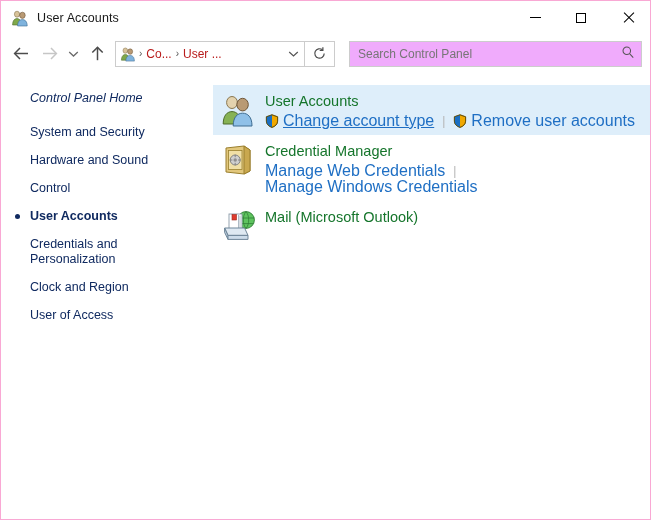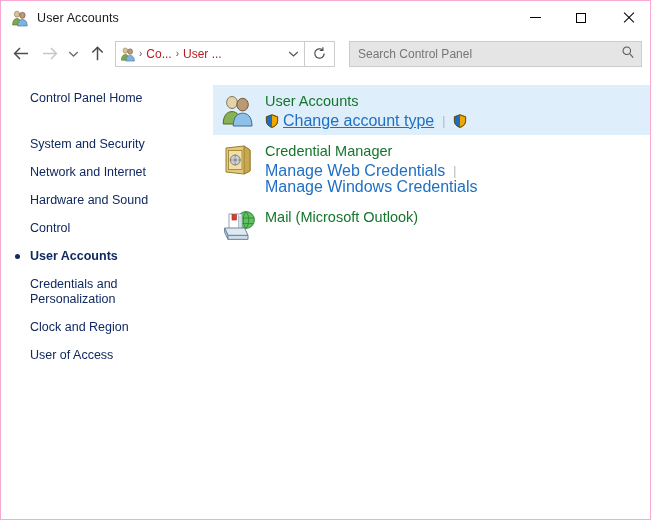--- a/index.html
+++ b/index.html
@@ -130,21 +130,21 @@
     border-left: none;
     background: #ffffff;
     display: flex; align-items: center; justify-content: center;
     flex: 0 0 auto;
     cursor: default;
   }
   .searchbox {
     flex: 1 1 auto;
     height: 26px;
     border: 1px solid #cccccc;
-    background: #e5e5e5;
+    background: #f0abfc;
     display: flex;
     align-items: center;
     margin-left: 14px;
     padding: 0 6px 0 8px;
   }
   .searchbox input {
     flex: 1 1 auto;
     border: none;
     outline: none;
     font-family: "Liberation Sans", sans-serif;
@@ -171,21 +171,21 @@
   }
   .side-item {
     position: relative;
     padding: 0 10px 0 29px;
     font-size: 12.5px;
     line-height: 15px;
     color: #102a60;
     cursor: default;
     margin-bottom: 13px;
   }
-  .side-item.gap-after { margin-bottom: 31px; }
+  .side-item.gap-after { margin-bottom: 19px; font-style: italic; }
   .side-item.current {
     font-weight: bold;
     color: #102a60;
   }
   .side-bullet {
     position: absolute;
     left: 14px;
     top: 5px;
     width: 5px;
     height: 5px;
@@ -340,23 +340,20 @@
   </div>
 
   <div class="body">
 
     <div class="sidebar">
       <div class="side-item gap-after">
         <span>Control Panel Home</span>
       </div>
       <div class="side-item">
         <span>System and Security</span>
-      </div>
-      <div class="side-item">
-        <span>Network and Internet</span>
       </div>
       <div class="side-item">
         <span>Hardware and Sound</span>
       </div>
       <div class="side-item">
         <span>Control</span>
       </div>
       <div class="side-item current">
         <span class="side-bullet"></span>
         <span>User Accounts</span>
@@ -398,20 +395,21 @@
             </span>
             <span class="link-sep">|</span>
             <span class="cat-link">
               <span class="shield">
                 <svg width="14" height="14" viewBox="0 0 14 14">
                   <path d="M7 0.8 L12.6 2.8 L12.6 7.2 C12.6 10.2 10.2 12.4 7 13.4 C3.8 12.4 1.4 10.2 1.4 7.2 L1.4 2.8 Z" fill="#f0a800" stroke="#7a5b00" stroke-width="0.7"></path>
                   <path d="M7 0.8 L1.4 2.8 L1.4 7.2 C1.4 10.2 3.8 12.4 7 13.4 Z" fill="#1a6fc4"></path>
                   <path d="M7 0.8 L12.6 2.8 L12.6 7.2 C12.6 10.2 10.2 12.4 7 13.4 C3.8 12.4 1.4 10.2 1.4 7.2 L1.4 2.8 Z" fill="none" stroke="#5d4700" stroke-width="0.8"></path>
                 </svg>
               </span>
+              <span class="lbl">Remove user accounts</span>
             </span>
           </div>
         </div>
       </div>
 
       <div class="cat-row">
         <span class="cat-icon">
           <svg width="36" height="36" viewBox="0 0 36 36">
             <path d="M6 6 L24 4 L30 8 L30 29 L24 32 L6 30 Z" fill="#e2c77c" stroke="#9a7f2e" stroke-width="1"></path>
             <path d="M24 4 L30 8 L30 29 L24 32 Z" fill="#c9a84f" stroke="#9a7f2e" stroke-width="1"></path>

